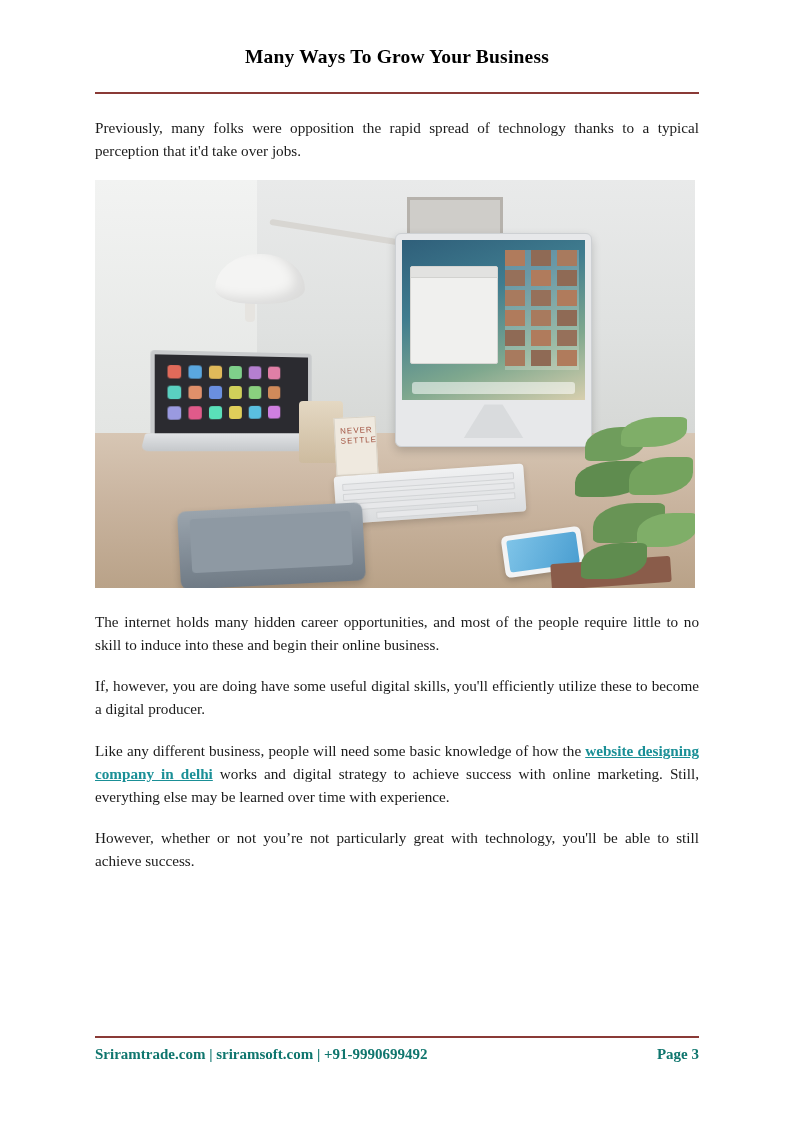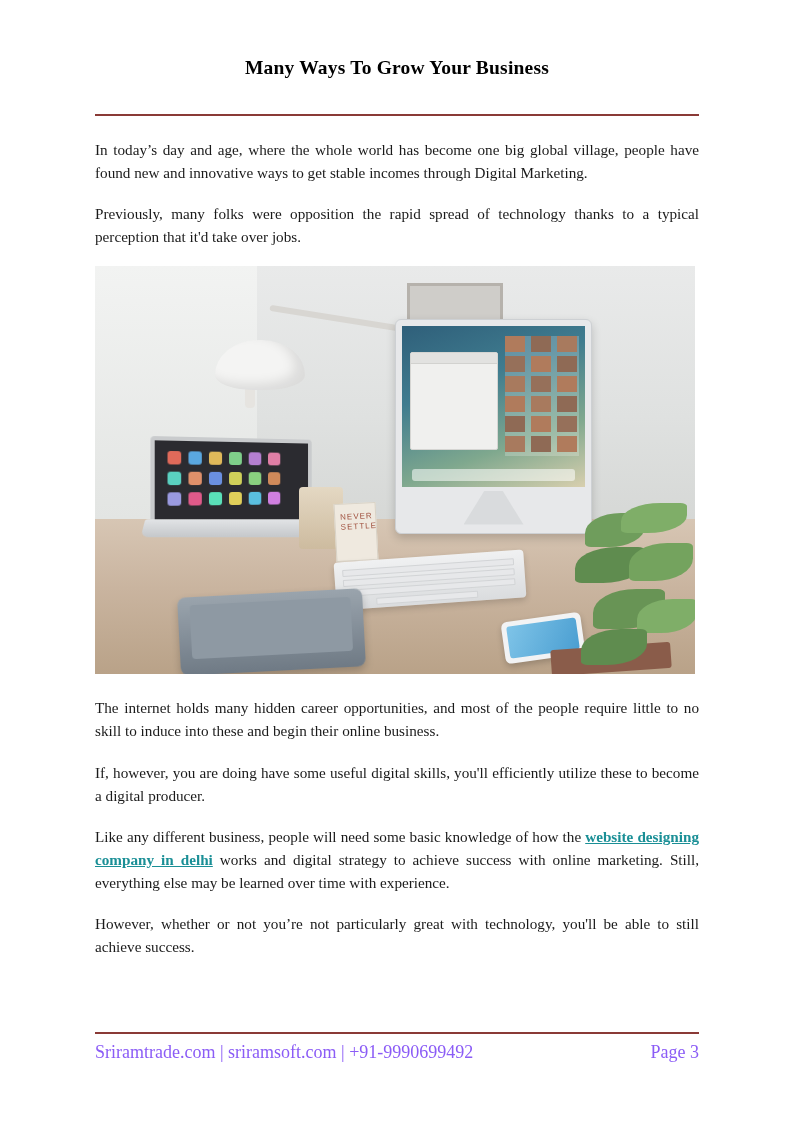--- a/index.html
+++ b/index.html
@@ -19,21 +19,21 @@
     box-sizing: border-box;
     padding: 40px 95px 0 95px;
     overflow: hidden;
   }
   .doc-title {
     text-align: center;
     font-size: 19.5px;
     font-weight: bold;
     font-family: "Liberation Serif", serif;
     color: #000000;
-    margin: 11px;
+    margin: 0;
     padding: 6px 0 24px 0;
     letter-spacing: 0.2px;
   }
   .header-rule {
     border: 0;
     border-top: 2.5px solid #8a3a36;
     margin: 0 0 22px 0;
   }
   .para {
     font-size: 15.2px;
@@ -202,34 +202,34 @@
   }
   .footer-rule {
     border: 0;
     border-top: 2.5px solid #8a3a36;
     margin: 0 0 8px 0;
   }
   .footer-row {
     display: flex;
     justify-content: space-between;
     align-items: baseline;
-    font-size: 18px;
-    color: #8b5cf6;
+    font-size: 15px;
+    color: #0f766e;
     font-family: "Liberation Serif", serif;
+    font-weight: bold;
   }
 </style>
 </head>
 <body>
 
 <div class="page">
 
   <h1 class="doc-title">Many Ways To Grow Your Business</h1>
   <hr class="header-rule">
 
-  <p class="para">In today’s day and age, where the whole world has become one big global village, people have found new and innovative ways to get stable incomes through Digital Marketing.</p>
   <p class="para">Previously, many folks were opposition the rapid spread of technology thanks to a typical perception that it'd take over jobs.</p>
 
   <div class="figure">
     <div class="fig-wall"></div>
     <div class="fig-wall2"></div>
     <div class="fig-frame"></div>
 
     <div class="lamp-arm"></div>
     <div class="lamp-arm2"></div>
     <div class="lamp-head"></div>

